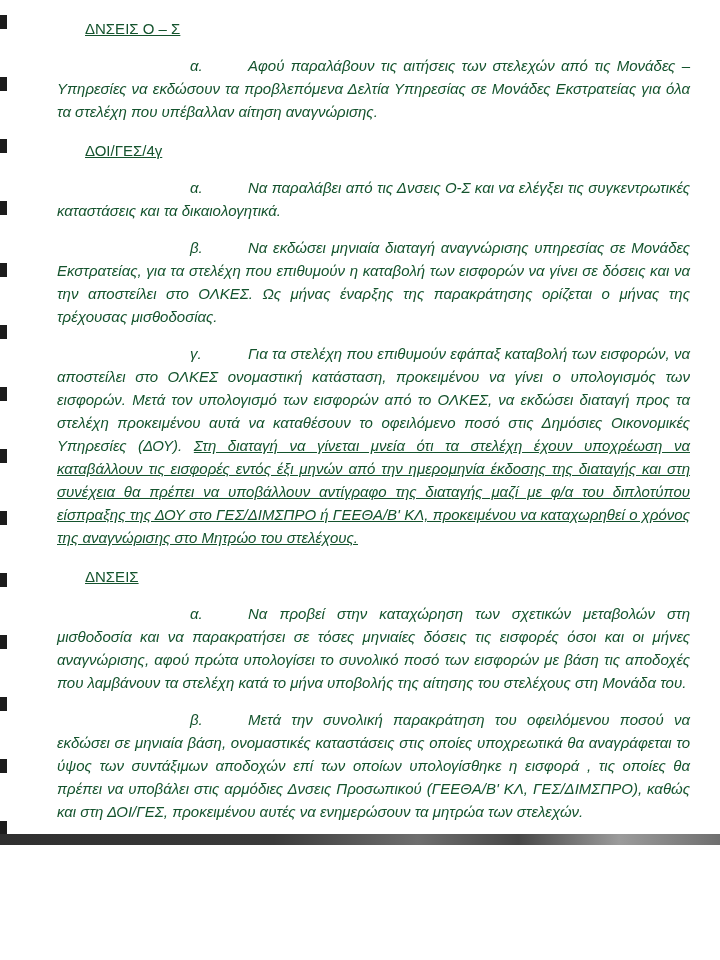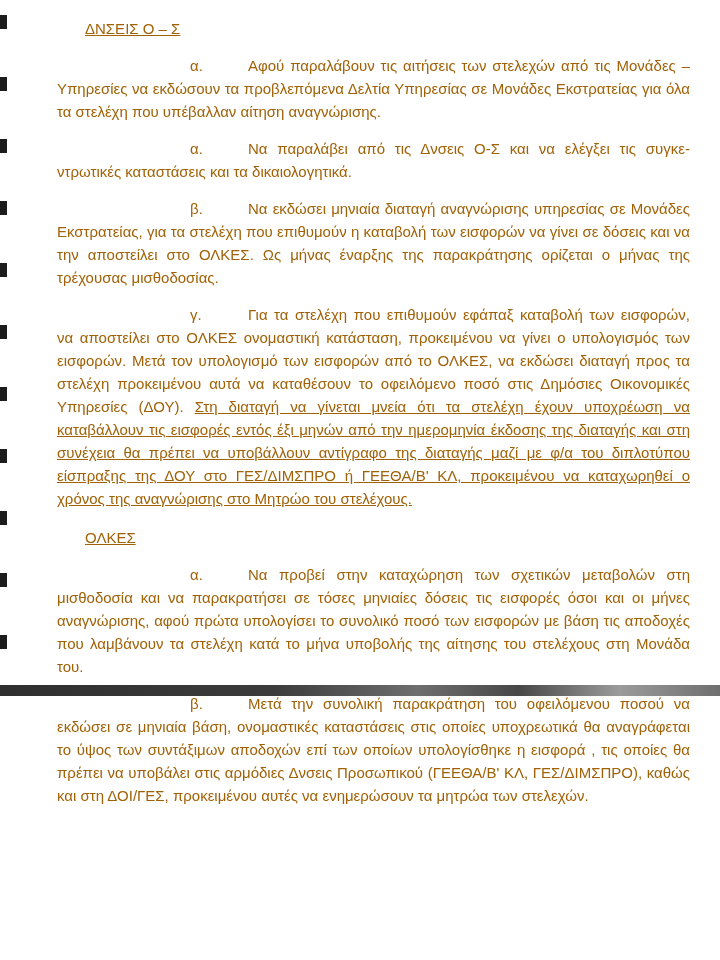--- a/index.html
+++ b/index.html
@@ -4,41 +4,42 @@
 <style>
   * { box-sizing: border-box; }
   html, body {
     margin: 0; padding: 0;
     width: 720px; height: 960px;
     background: #ffffff;
     overflow: hidden;
   }
   .page {
     position: relative;
-    width: 720px; height: 696px;
+    width: 720px; height: 845px;
     padding: 15px 30px 0 57px;
     font-family: "Liberation Sans", sans-serif;
     font-size: 15px;
     line-height: 23px;
-    color: #a16207;
+    color: #14532d;
     background: #ffffff;
   }
   .content { width: 633px; }
   .heading {
     font-size: 15px;
     font-weight: normal;
     text-decoration: underline;
     margin: 16px 0 0 28px;
     padding: 0;
   }
   .heading.first { margin-top: 2px; }
   .para {
     margin: 14px 0 0 0;
     text-align: justify;
     text-indent: 133px;
+    font-style: italic;
   }
   .plabel {
     display: inline-block;
     width: 58px;
     text-indent: 0;
   }
   .underl { text-decoration: underline; }
   
   .edge-marks {
     position: absolute;
@@ -64,24 +65,25 @@
 <body>
 
 <div class="page">
   <div class="edge-marks"></div>
 
   <div class="content">
 
     <h2 class="heading first">ΔΝΣΕΙΣ Ο – Σ</h2>
     <p class="para"><span class="plabel">α.</span><span class="ptext">Αφού παραλάβουν τις αιτήσεις των στελεχών από τις Μονά­δες – Υπηρεσίες να εκδώσουν τα προβλεπόμενα Δελτία Υπηρεσίας σε Μονάδες Εκστρατείας για όλα τα στελέχη που υπέβαλλαν αίτηση αναγνώρισης.</span></p>
 
+    <h2 class="heading">ΔΟΙ/ΓΕΣ/4γ</h2>
     <p class="para"><span class="plabel">α.</span><span class="ptext">Να παραλάβει από τις Δνσεις Ο-Σ και να ελέγξει τις συγκε­ντρωτικές καταστάσεις και τα δικαιολογητικά.</span></p>
     <p class="para"><span class="plabel">β.</span><span class="ptext">Να εκδώσει μηνιαία διαταγή αναγνώρισης υπηρεσίας σε Μο­νάδες Εκστρατείας, για τα στελέχη που επιθυμούν η καταβολή των εισφορών να γίνει σε δόσεις και να την αποστείλει στο ΟΛΚΕΣ. Ως μήνας έναρξης της παρακρά­τησης ορίζεται ο μήνας της τρέχουσας μισθοδοσίας.</span></p>
     <p class="para"><span class="plabel">γ.</span><span class="ptext">Για τα στελέχη που επιθυμούν εφάπαξ καταβολή των εισφο­ρών, να αποστείλει στο ΟΛΚΕΣ ονομαστική κατάσταση, προκειμένου να γίνει ο υπολογισμός των εισφορών. Μετά τον υπολογισμό των εισφορών από το ΟΛΚΕΣ, να εκδώσει διαταγή προς τα στελέχη προκειμένου αυτά να καταθέσουν το οφει­λόμενο ποσό στις Δημόσιες Οικονομικές Υπηρεσίες (ΔΟΥ). </span><span class="ptext underl">Στη διαταγή να γίνεται μνεία ότι τα στελέχη έχουν υποχρέωση να καταβάλλουν τις εισφορές εντός έξι μη­νών από την ημερομηνία έκδοσης της διαταγής και στη συνέχεια θα πρέπει να υποβάλλουν αντίγραφο της διαταγής μαζί με φ/α του διπλοτύπου είσπραξης της ΔΟΥ στο ΓΕΣ/ΔΙΜΣΠΡΟ ή ΓΕΕΘΑ/Β' ΚΛ, προκειμένου να καταχωρηθεί ο χρόνος της αναγνώρισης στο Μητρώο του στελέχους.</span></p>
 
-    <h2 class="heading">ΟΛΚΕΣ</h2>
+    <h2 class="heading">ΔΝΣΕΙΣ</h2>
     <p class="para"><span class="plabel">α.</span><span class="ptext">Να προβεί στην καταχώρηση των σχετικών μεταβολών στη μισθοδοσία και να παρακρατήσει σε τόσες μηνιαίες δόσεις τις εισφορές όσοι και οι μήνες αναγνώρισης, αφού πρώτα υπολογίσει το συνολικό ποσό των εισφορών με βάση τις αποδοχές που λαμβάνουν τα στελέχη κατά το μήνα υποβολής της αίτη­σης του στελέχους στη Μονάδα του.</span></p>
     <p class="para"><span class="plabel">β.</span><span class="ptext">Μετά την συνολική παρακράτηση του οφειλόμενου ποσού να εκδώσει σε μηνιαία βάση, ονομαστικές καταστάσεις στις οποίες υποχρεωτικά θα αναγράφεται το ύψος των συντάξιμων αποδοχών επί των οποίων υπολογίσθηκε η εισφορά , τις οποίες θα πρέπει να υποβάλει στις αρμόδιες Δνσεις Προσωπικού (ΓΕΕΘΑ/Β' ΚΛ, ΓΕΣ/ΔΙΜΣΠΡΟ), καθώς και στη ΔΟΙ/ΓΕΣ, προκειμένου αυτές να ενημερώσουν τα μητρώα των στελεχών.</span></p>
 
   </div>
 
   <div class="bottom-band"></div>
 </div>
 
 </body></html>

